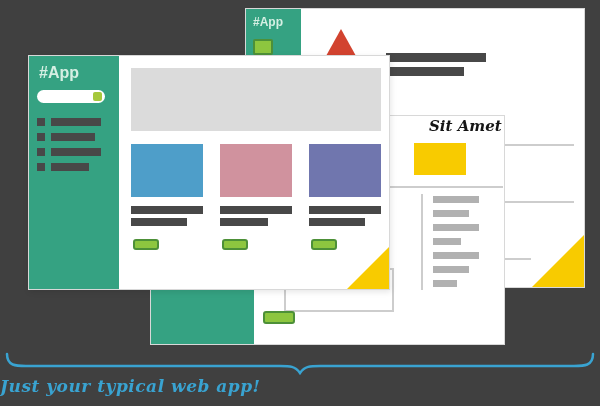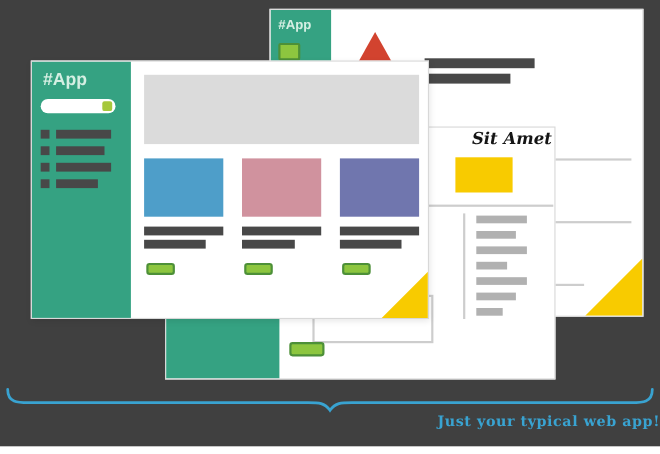--- a/index.html
+++ b/index.html
@@ -33,23 +33,23 @@
   .yellow-block{position:absolute;left:263px;top:27px;width:52px;height:32px;background:#f8cb00;}
   .outline-box{position:absolute;left:133px;top:152px;width:110px;height:44px;border:2px solid #cdcdcd;
                background:#fff;box-sizing:border-box;}
   .greenbtn{position:absolute;background:#8dc63f;border:2px solid #4d9038;border-radius:3px;box-sizing:border-box;}
   .searchbar{position:absolute;left:8px;top:34px;width:68px;height:13px;background:#fff;border-radius:7px;}
   .search-sq{position:absolute;right:3px;top:2px;width:9px;height:9px;background:#a6c83c;border-radius:2px;}
   .menu-dot{position:absolute;left:8px;width:8px;height:8px;background:#484848;}
   .hero{position:absolute;left:102px;top:12px;width:250px;height:63px;background:#dbdbdb;}
   .cbox{position:absolute;top:88px;width:72px;height:53px;}
   .brace{position:absolute;left:4px;top:350px;}
-  .caption{position:absolute;left:0;top:376px;width:100%;text-align:right;
-           font-family:"DejaVu Serif",serif;font-weight:bold;
-           font-size:13px;color:#39a3d1;letter-spacing:.5px;}
+  .caption{position:absolute;left:0;top:376px;width:100%;text-align:left;
+           font-family:"DejaVu Serif",serif;font-style:italic;font-weight:bold;
+           font-size:17px;color:#39a3d1;letter-spacing:.5px;}
 </style>
 </head>
 <body>
 
 <div class="stage">
 
   <div class="card card-back">
     <div class="sidebar sb-back">
       <div class="app-title app-title-back">#App</div>
       <div class="green-sq"></div>

